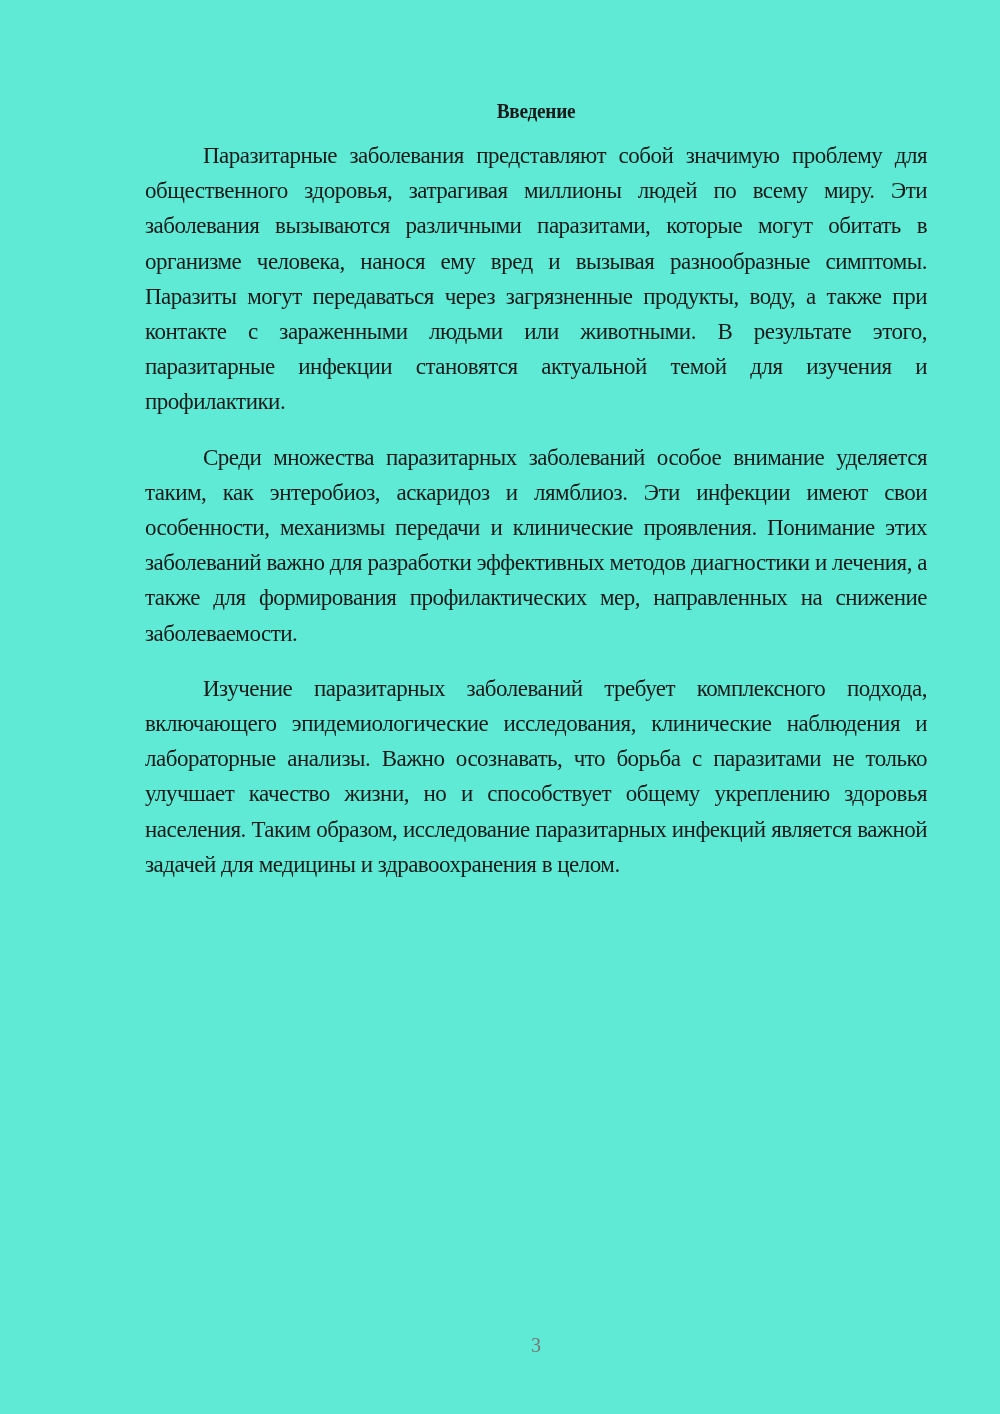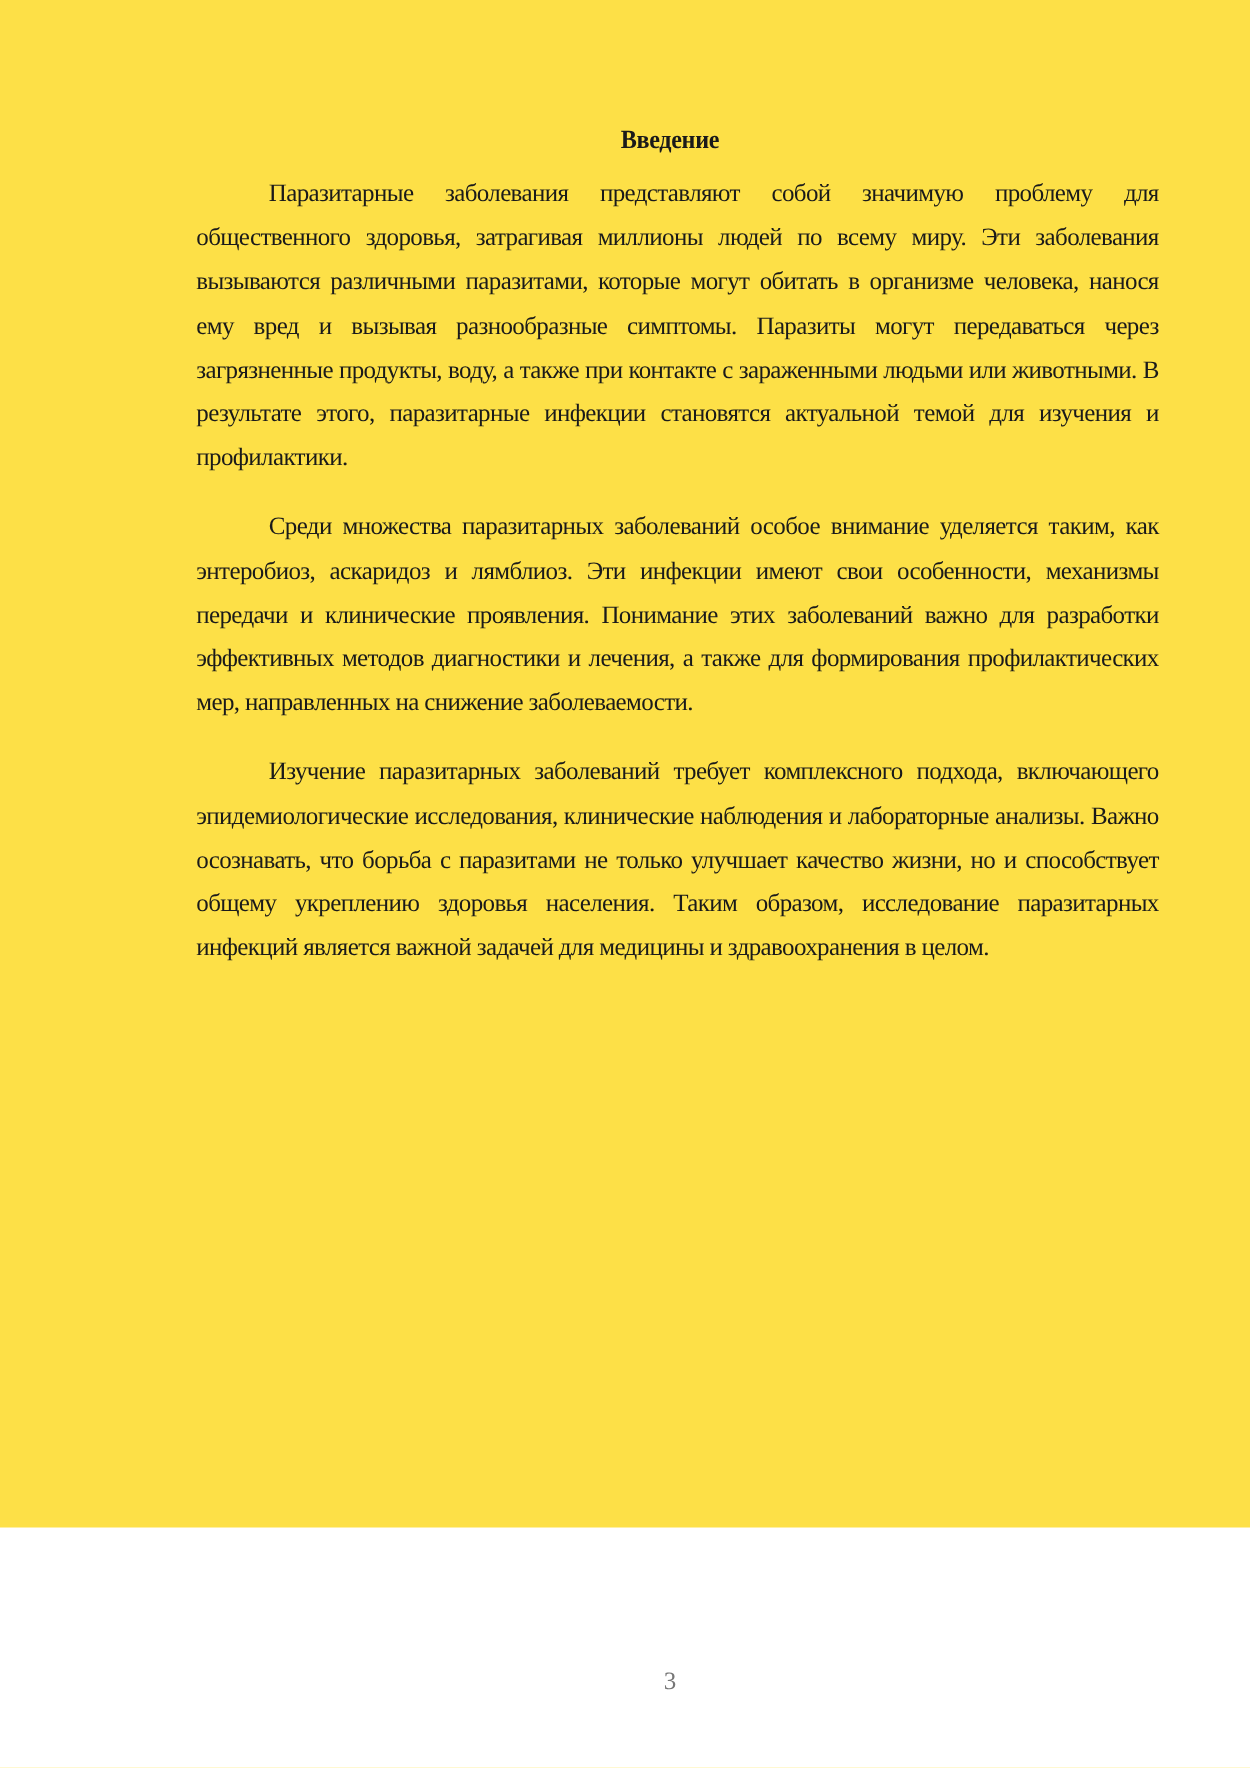--- a/index.html
+++ b/index.html
@@ -12,44 +12,44 @@
       height: 1414px;
       position: relative;
       overflow: hidden;
       font-family: "Liberation Serif", "DejaVu Serif", serif;
       color: #1a1a1a;
     }
     .page {
       position: absolute;
       left: 0; top: 0;
       width: 1000px;
-      height: 1222px;
-      background: #fde047;
+      height: 1414px;
+      background: #5eead4;
     }
     .content {
       position: absolute;
       left: 145px;
       top: 96px;
       width: 782px;
     }
     .heading {
       text-align: center;
       font-weight: bold;
       font-size: 21px;
       line-height: 30px;
       margin: 0 0 12px 0;
       letter-spacing: -0.3px;
       transform: scaleX(0.92);
     }
     .para {
-      font-size: 20px;
+      font-size: 23px;
       line-height: 35.2px;
       text-align: justify;
       text-indent: 58px;
-      margin: 0 0 20px 12px;
+      margin: 0 0 20px 0;
       letter-spacing: -0.5px;
       word-spacing: 0px;
     }
     .page-number {
       position: absolute;
       left: 0;
       width: 1072px;
       top: 1334px;
       text-align: center;
       font-size: 20px;

